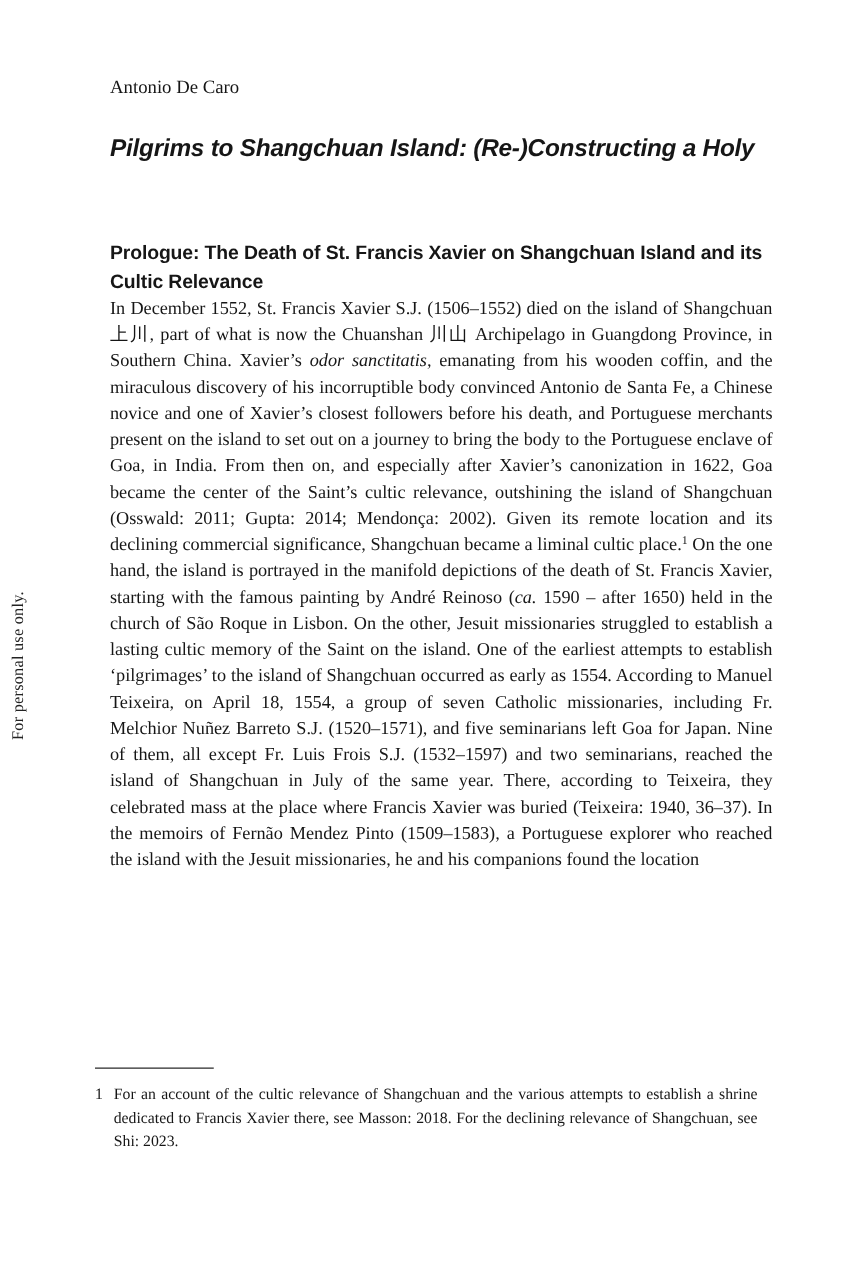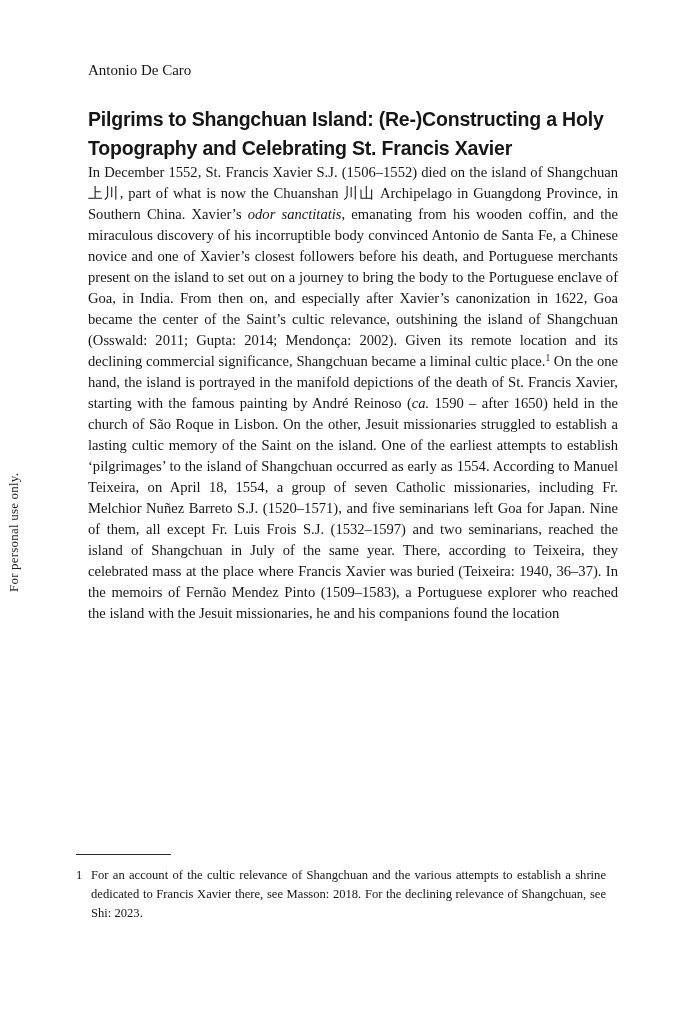--- a/index.html
+++ b/index.html
@@ -40,20 +40,21 @@
     font-size: 15px;
     line-height: 20px;
   }
   .title {
     margin-top: 25px;
     font-family: "Liberation Sans", "DejaVu Sans", sans-serif;
     font-weight: bold;
     font-size: 19.5px;
     line-height: 28.5px;
     letter-spacing: -0.2px;
+    font-style: italic;
   }
   .section-heading {
     margin-top: 57px;
     font-family: "Liberation Sans", "DejaVu Sans", sans-serif;
     font-weight: bold;
     font-size: 15.5px;
     line-height: 23px;
     letter-spacing: -0.1px;
   }
   .body-paragraph {
@@ -101,23 +102,26 @@
 <div class="page">
 
   <div class="vertical-note">For personal use only.</div>
 
   <div class="content">
 
     <div class="author">Antonio De Caro</div>
 
     <h1 class="title">
       <div>Pilgrims to Shangchuan Island: (Re-)Constructing a Holy</div>
-      <div>Topography and Celebrating St. Francis Xavier</div>
     </h1>
 
+    <h2 class="section-heading">
+      <div>Prologue: The Death of St. Francis Xavier on Shangchuan Island and its</div>
+      <div>Cultic Relevance</div>
+    </h2>
 
     <p class="body-paragraph"><span>In December 1552, St. Francis Xavier S.J. (1506–1552) died on the island of Shangchuan 上川, part of what is now the Chuanshan 川山 Archipelago in Guangdong Province, in Southern China. Xavier’s </span><span style="font-style: italic;">odor sanctitatis</span><span>, emanating from his wooden coffin, and the miraculous discovery of his incorruptible body convinced Antonio de Santa Fe, a Chinese novice and one of Xavier’s closest followers before his death, and Portuguese merchants present on the island to set out on a journey to bring the body to the Portuguese enclave of Goa, in India. From then on, and especially after Xavier’s canonization in 1622, Goa became the center of the Saint’s cultic relevance, outshining the island of Shangchuan (Osswald: 2011; Gupta: 2014; Mendonça: 2002). Given its remote location and its declining commercial significance, Shangchuan became a liminal cultic place.</span><sup>1</sup><span> On the one hand, the island is portrayed in the manifold depictions of the death of St. Francis Xavier, starting with the famous painting by André Reinoso (</span><span style="font-style: italic;">ca.</span><span> 1590 – after 1650) held in the church of São Roque in Lisbon. On the other, Jesuit missionaries struggled to establish a lasting cultic memory of the Saint on the island. One of the earliest attempts to establish ‘pilgrimages’ to the island of Shangchuan occurred as early as 1554. According to Manuel Teixeira, on April 18, 1554, a group of seven Catholic missionaries, including Fr. Melchior Nuñez Barreto S.J. (1520–1571), and five seminarians left Goa for Japan. Nine of them, all except Fr. Luis Frois S.J. (1532–1597) and two seminarians, reached the island of Shangchuan in July of the same year. There, according to Teixeira, they celebrated mass at the place where Francis Xavier was buried (Teixeira: 1940, 36–37). In the memoirs of Fernão Mendez Pinto (1509–1583), a Portuguese explorer who reached the island with the Jesuit missionaries, he and his companions found the location</span></p>
 
   </div>
 
   <div class="footnote-block">
     <div class="footnote-rule"></div>
     <div class="footnote">
       <span class="footnote-number">1</span>
       <span class="footnote-text">For an account of the cultic relevance of Shangchuan and the various attempts to establish a shrine dedicated to Francis Xavier there, see Masson: 2018. For the declining relevance of Shangchuan, see Shi: 2023.</span>

